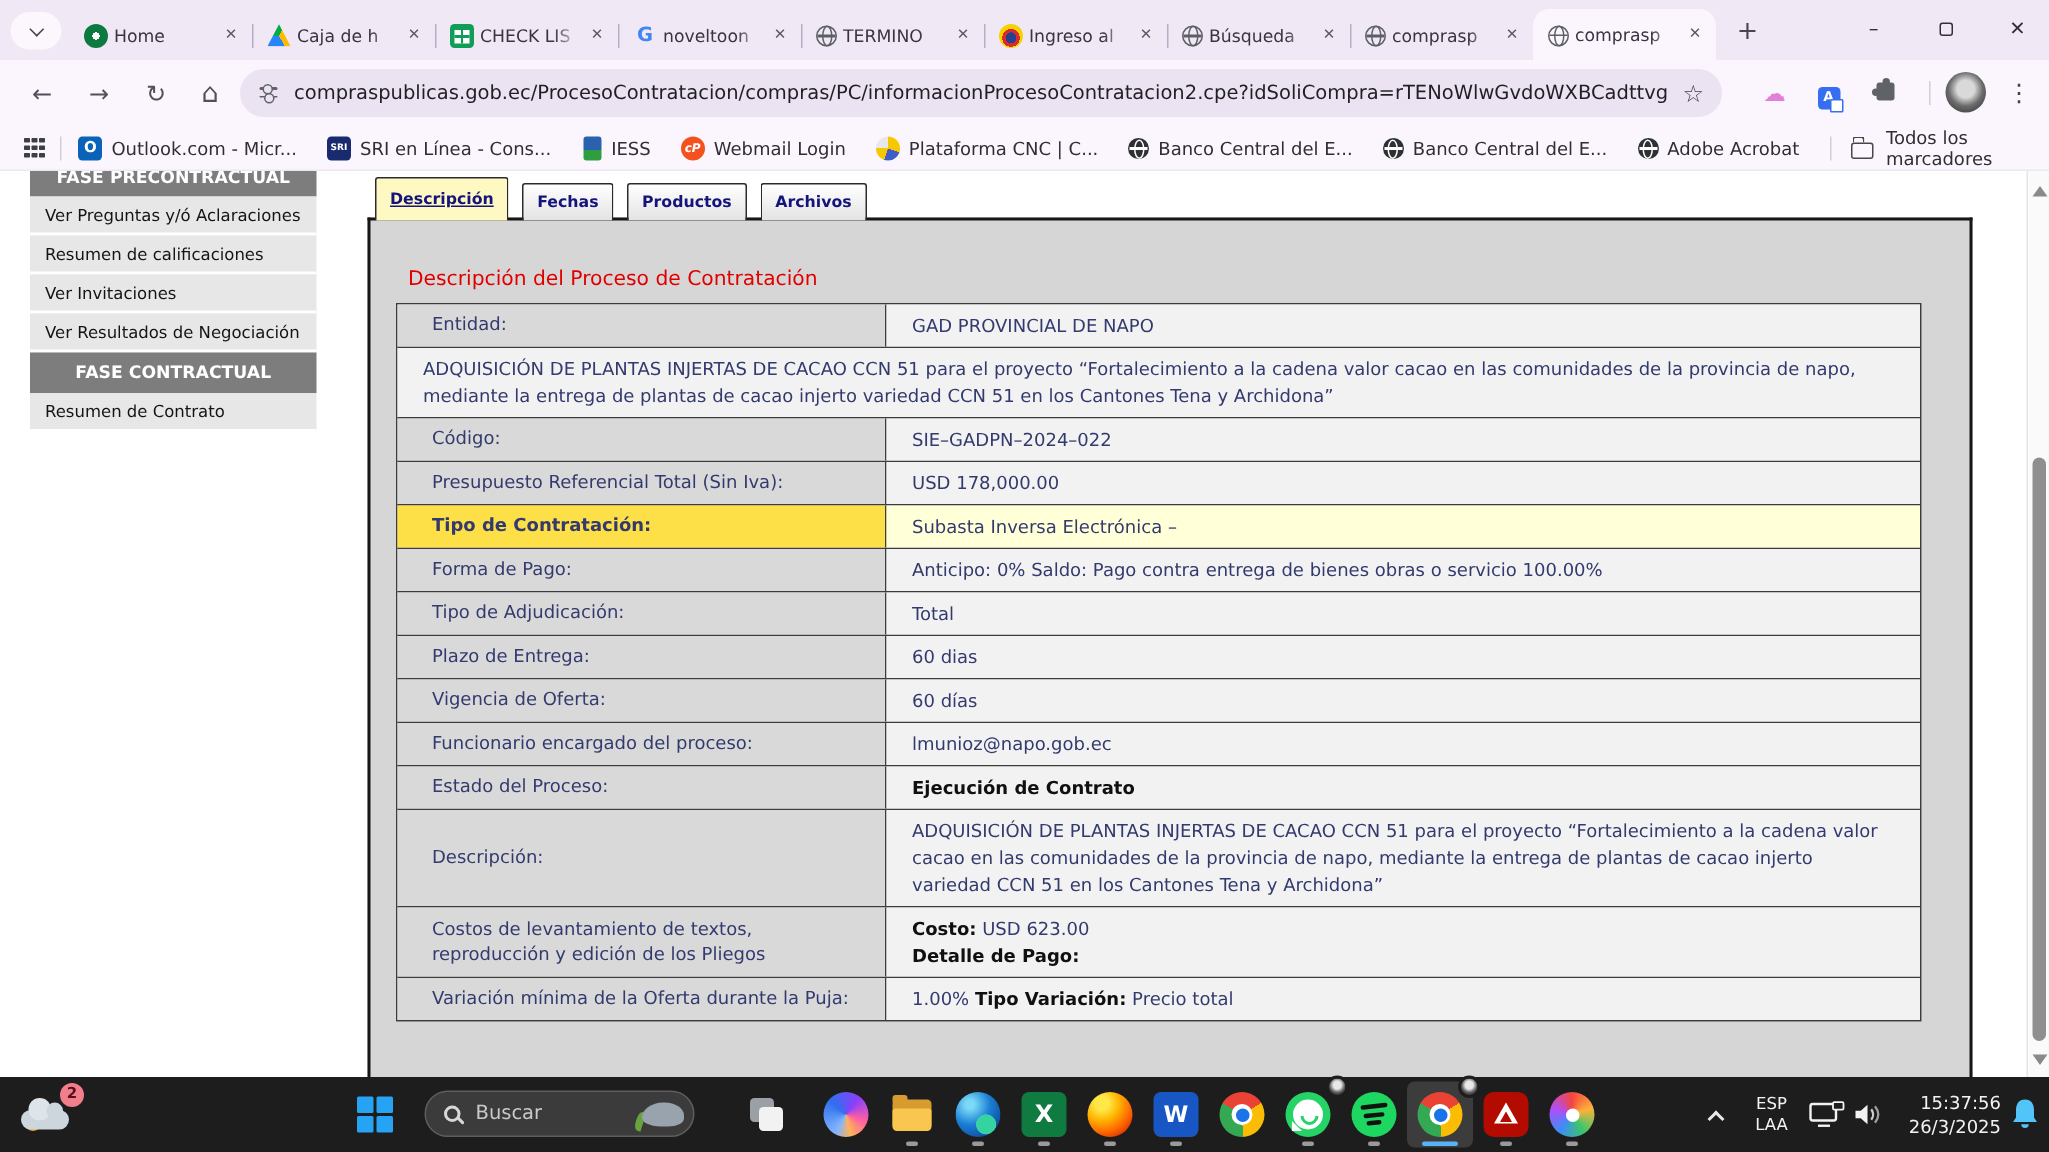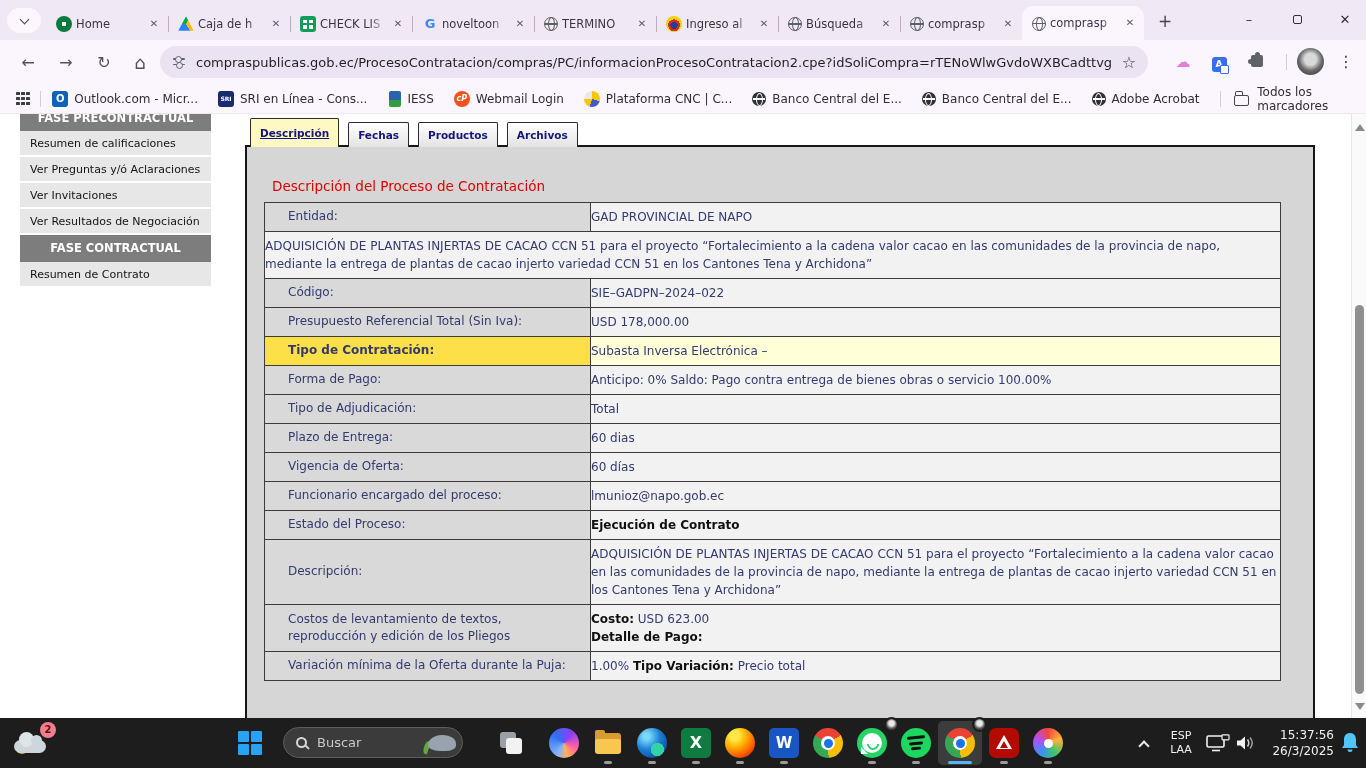--- a/index.html
+++ b/index.html
@@ -106,21 +106,21 @@
   .ptab.active{height:29px;background:#fef9c3;line-height:28px;position:relative;z-index:3;text-decoration:underline;}
   .panel{position:absolute;left:245px;top:31px;width:1070px;height:573px;background:#d6d6d6;
          border:2px solid #161616;border-bottom:none;}
   .ptitle{position:absolute;left:272px;top:64px;font-size:13.5px;color:#e10000;z-index:2;}
   
   #ptable{position:absolute;left:264px;top:88px;width:1017px;border:1px solid #3c3c3c;z-index:2;background:#f2f2f2;}
   .prow{display:flex;align-items:stretch;border-bottom:1px solid #3c3c3c;}
   .prow:last-child{border-bottom:none;}
   .pl{width:326px;flex:none;background:#d9d9d9;color:#333a6e;font-size:12px;line-height:1.45;
       padding:5px 8px 5px 23px;border-right:1px solid #3c3c3c;display:flex;align-items:center;min-height:27px;}
-  .pv{flex:1;background:#f2f2f2;color:#333a6e;font-size:12px;line-height:1.5;padding:5px 0;
+  .pv{flex:1;background:#f2f2f2;color:#333a6e;font-size:12px;line-height:1.5;padding:5px 17px;
       display:flex;flex-direction:column;justify-content:center;min-height:27px;}
   .prow.hl .pl{background:#fde047;font-weight:bold;}
   .prow.hl .pv{background:#ffffd8;}
   .seg-b{font-weight:bold;color:#101010;}
   
   .sb-track{position:absolute;left:1351px;top:0;width:15px;height:604px;background:#fafafa;border-left:1px solid #e6e6e6;}
   .sb-btn{position:absolute;left:3px;width:9px;height:9px;}
   .tri-up{border-left:5px solid transparent;border-right:5px solid transparent;border-bottom:7px solid #8a8a8a;width:0;top:8px;}
   .tri-down{border-left:5px solid transparent;border-right:5px solid transparent;border-top:7px solid #8a8a8a;width:0;top:589px;}
   .sb-thumb{position:absolute;left:3px;top:191px;width:9px;height:389px;background:#8f8f8f;border-radius:5px;}
@@ -349,22 +349,22 @@
       <span class="fi fv-folder"></span>
       <span style="margin-left:8px">Todos los marcadores</span>
     </span>
   </div>
 
   <div class="page">
     <div id="sidebar">
         <div class="sb-h cut">
           <span>FASE PRECONTRACTUAL</span>
         </div>
+        <div class="sb-i">Ver Preguntas y/ó Aclaraciones</div>
         <div class="sb-i">Resumen de calificaciones</div>
-        <div class="sb-i">Ver Preguntas y/ó Aclaraciones</div>
         <div class="sb-i">Ver Invitaciones</div>
         <div class="sb-i">Ver Resultados de Negociación</div>
         <div class="sb-h"><span>FASE CONTRACTUAL</span></div>
         <div class="sb-i">Resumen de Contrato</div>
       </div>
     <div class="panel"></div>
     <div id="ptabs">
         <div class="ptab active">Descripción</div>
         <div class="ptab">Fechas</div>
         <div class="ptab">Productos</div>

